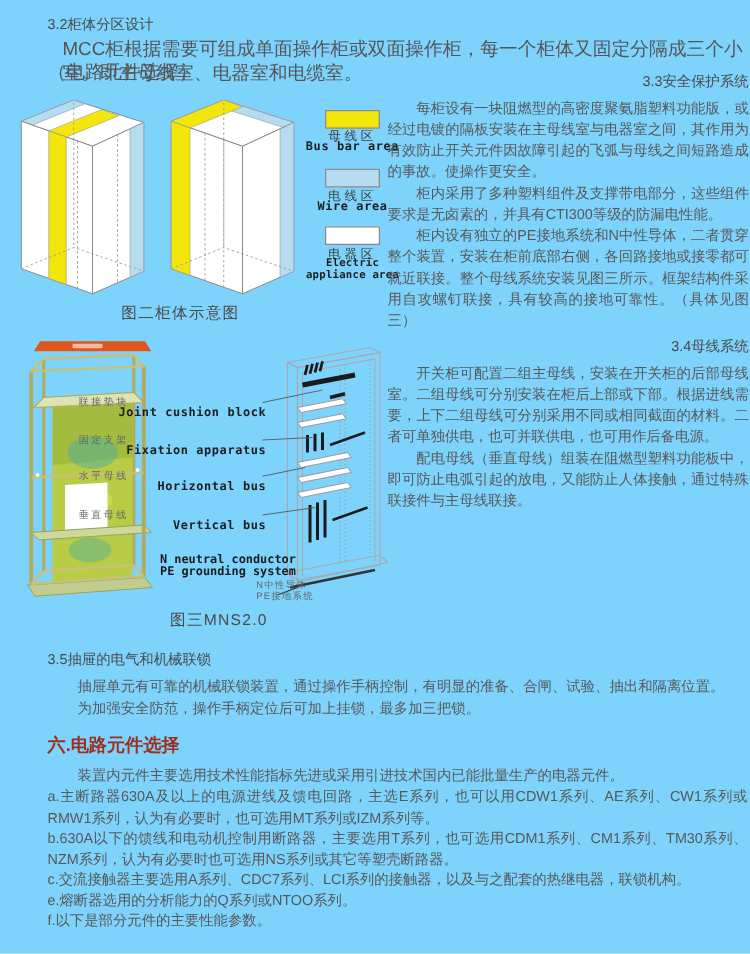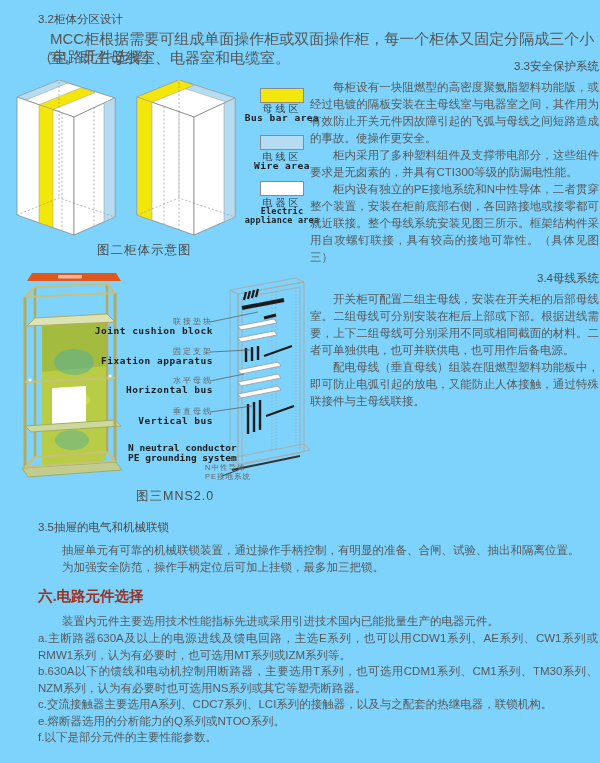--- a/index.html
+++ b/index.html
@@ -15,21 +15,21 @@
   .rcol .paras { margin-top:4px; }
   .rcol .h2 { margin-top:4px; }
   .mono { font-family:"DejaVu Sans Mono","Liberation Mono",monospace; font-weight:bold; color:#1c1c1c; }
   .pre { white-space:pre-line; }
   .caption { font-size:12.5px; color:#4a4a4a; letter-spacing:1px; }
   .legend-item { position:absolute; left:240px; width:84px; text-align:center; }
   .legend-box { position:absolute; left:260px; width:44px; height:15px; border:1px solid #8a8a8a; }
   .legend-cn { font-size:10px; letter-spacing:3px; color:#3d3d3d; }
   .legend-en { font-size:9.5px; letter-spacing:0.5px; }
   .legend-en.small { font-size:8.5px; line-height:8.5px; letter-spacing:0.2px; }
-  .f3cn { position:absolute; left:63px; width:150px; text-align:right; font-size:8px; color:#666; letter-spacing:2px;font-family:Liberation Mono, monospace; }
+  .f3cn { position:absolute; left:63px; width:150px; font-size:8px; color:#666; letter-spacing:2px;font-family:Liberation Mono, monospace; }
   .f3en { position:absolute; left:63px; width:150px; text-align:right; font-size:9.5px; letter-spacing:0.5px; }
   .bottom { position:absolute; left:38px; top:520px; width:560px; }
   .bottom .line { font-size:11.5px; line-height:17px; color:#585858; }
   .indent { padding-left:24px; }
   .sec6-title { font-size:14.5px; font-weight:bold; margin-top:11px; }
   .sec6-items div { font-size:11.5px; line-height:16.5px; color:#585858; text-align:justify; }
   .sec6-intro { margin-top:7px; }
 </style>
 </head>
 <body>

